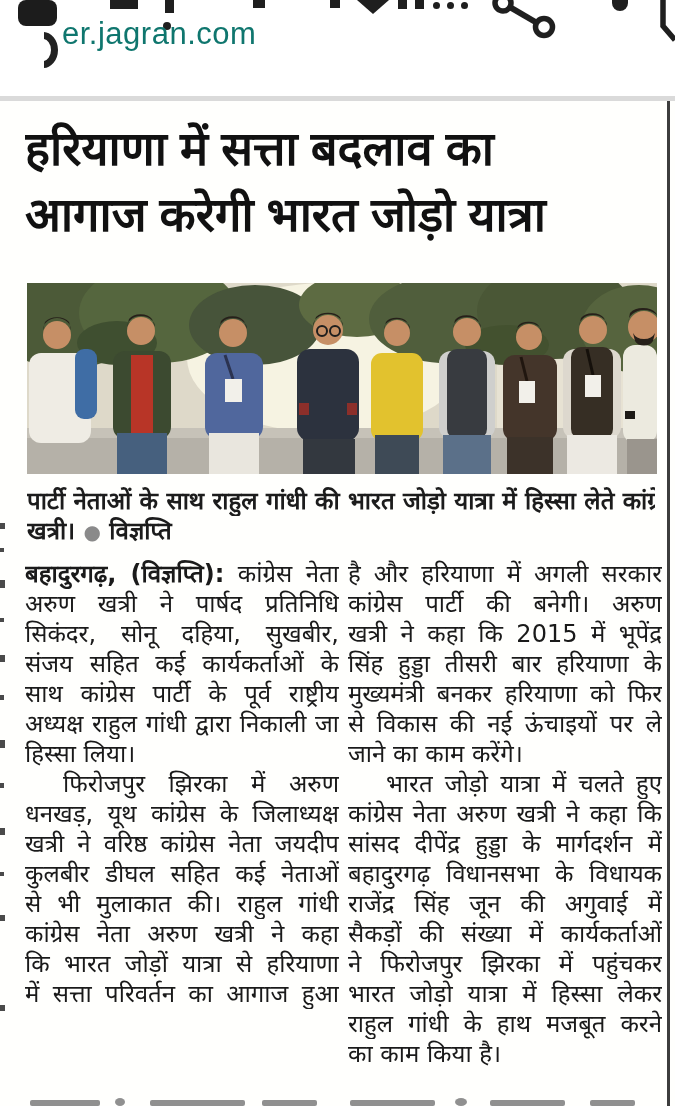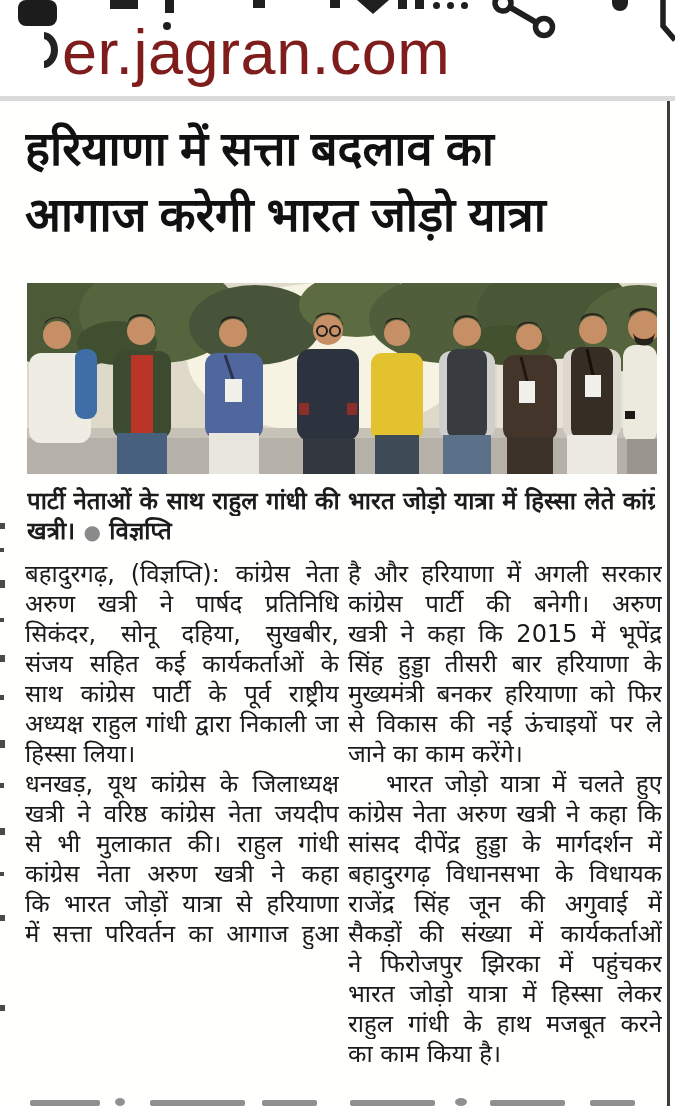--- a/index.html
+++ b/index.html
@@ -3,21 +3,21 @@
 <meta charset="utf-8">
 <style>
   html,body{margin:0;padding:0;background:#ffffff;}
   .screen{position:relative;width:675px;height:1106px;background:#ffffff;overflow:hidden;
           font-family:"Liberation Sans", sans-serif;color:#1a1a1a;}
   
   .chrome{position:absolute;left:0;top:0;width:675px;height:96px;background:#ffffff;}
   .black-square{position:absolute;left:18px;top:0;width:39px;height:26px;background:#1c1c1c;border-radius:8px;}
   .frag{position:absolute;background:#1f1f1f;}
   .frag.round{border-radius:50%;}
-  .url-text{position:absolute;left:62px;top:16px;font-size:63px;color:#7f1d1d;letter-spacing:0.5px;white-space:nowrap;text-align:right;}
+  .url-text{position:absolute;left:62px;top:16px;font-size:31px;color:#0f766e;letter-spacing:0.5px;white-space:nowrap;text-align:right;}
   .partial-letter-wrap{position:absolute;left:44px;top:30px;width:17px;height:42px;overflow:hidden;}
   .partial-letter-wrap .oval{width:30px;height:36px;margin-left:-16px;margin-top:2px;
        border:7px solid #222;border-radius:50%;box-sizing:border-box;}
   .share-icon{position:absolute;left:486px;top:0;}
   .partial-right-icon{position:absolute;left:646px;top:0;}
   
   .separator{position:absolute;left:0;top:96px;width:675px;height:5px;background:#dadada;}
   
   .paper{position:absolute;left:0;top:101px;width:675px;height:1005px;background:#fffffd;}
   .v-rule{position:absolute;left:667px;top:101px;width:3px;height:1005px;background:#3d3d3d;}
@@ -31,21 +31,21 @@
            font-family:"DejaVu Sans", sans-serif;}
   .caption div{white-space:nowrap;overflow:hidden;}
   .caption .bullet{color:#8a8a8a;font-size:20px;}
   .bodycol{position:absolute;top:559px;width:314px;height:520px;overflow:hidden;
            font-size:24px;color:#1a1a1a;font-family:"DejaVu Sans", sans-serif;}
   #col-left{left:25px;}
   #col-right{left:348px;}
   .bline{height:30px;line-height:30px;text-align:justify;text-align-last:justify;white-space:normal;overflow:hidden;}
   .bline.flush{text-align-last:left;}
   .bline.indent{text-indent:38px;}
-  .bline .lead{font-weight:400;}
+  .bline .lead{font-weight:700;}
   
   .lfrag{position:absolute;left:0;background:#4a4a4a;}
   .bfrag{position:absolute;background:#909090;height:6px;border-radius:2px;}
 </style>
 </head>
 <body>
 
 <div class="screen">
 
   <div class="chrome">
@@ -181,22 +181,24 @@
   </div>
 
   <div id="col-left" class="bodycol">
       <div class="bline"><span class="lead">बहादुरगढ़, (विज्ञप्ति):</span> कांग्रेस नेता</div>
       <div class="bline">अरुण खत्री ने पार्षद प्रतिनिधि</div>
       <div class="bline">सिकंदर, सोनू दहिया, सुखबीर,</div>
       <div class="bline">संजय सहित कई कार्यकर्ताओं के</div>
       <div class="bline">साथ कांग्रेस पार्टी के पूर्व राष्ट्रीय</div>
       <div class="bline">अध्यक्ष राहुल गांधी द्वारा निकाली जा</div>
       <div class="bline flush">हिस्सा लिया।</div>
+      <div class="bline indent">फिरोजपुर झिरका में अरुण</div>
       <div class="bline">धनखड़, यूथ कांग्रेस के जिलाध्यक्ष</div>
       <div class="bline">खत्री ने वरिष्ठ कांग्रेस नेता जयदीप</div>
+      <div class="bline">कुलबीर डीघल सहित कई नेताओं</div>
       <div class="bline">से भी मुलाकात की। राहुल गांधी</div>
       <div class="bline">कांग्रेस नेता अरुण खत्री ने कहा</div>
       <div class="bline">कि भारत जोड़ों यात्रा से हरियाणा</div>
       <div class="bline">में सत्ता परिवर्तन का आगाज हुआ</div>
     </div>
   <div id="col-right" class="bodycol">
       <div class="bline">है और हरियाणा में अगली सरकार</div>
       <div class="bline">कांग्रेस पार्टी की बनेगी। अरुण</div>
       <div class="bline">खत्री ने कहा कि 2015 में भूपेंद्र</div>
       <div class="bline">सिंह हुड्डा तीसरी बार हरियाणा के</div>

